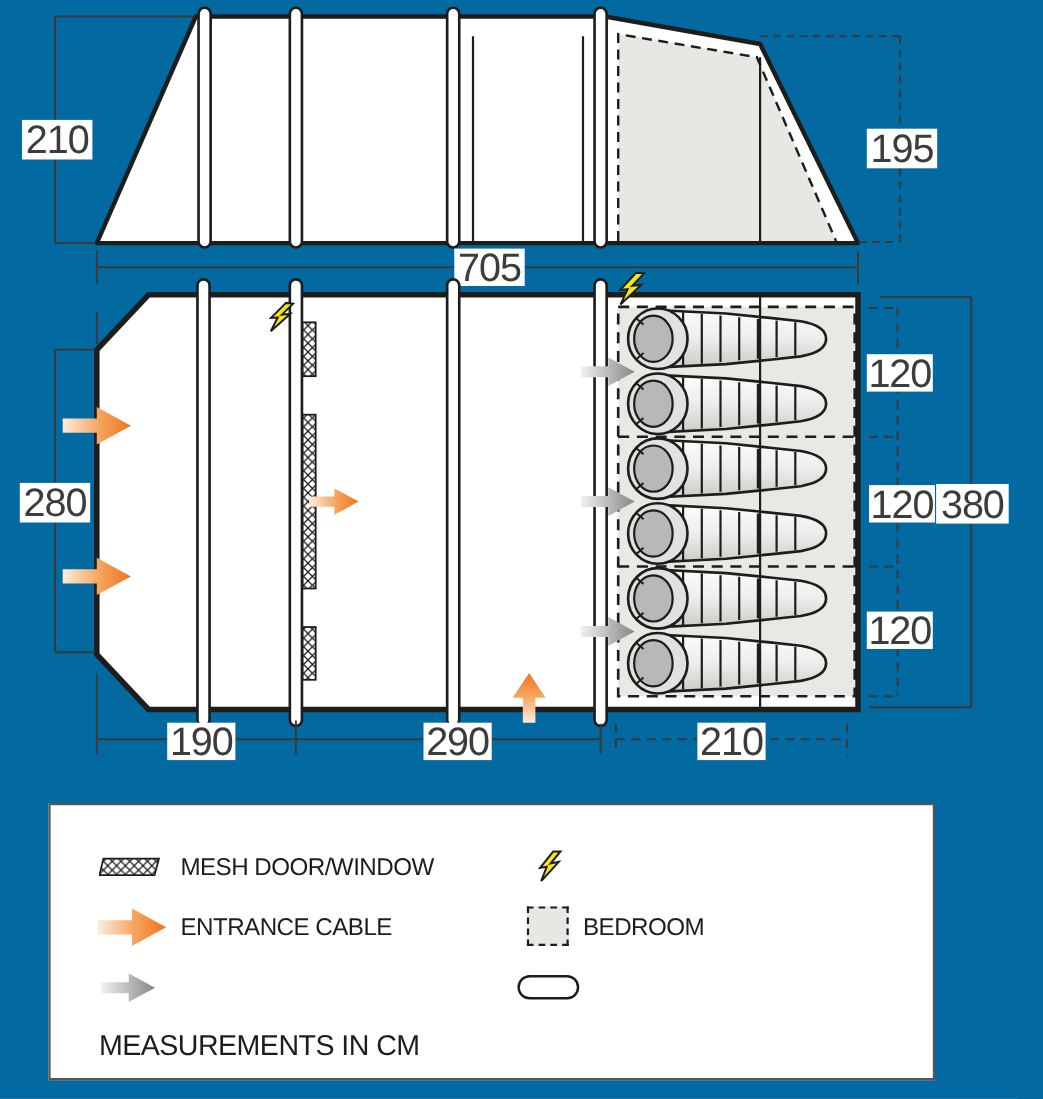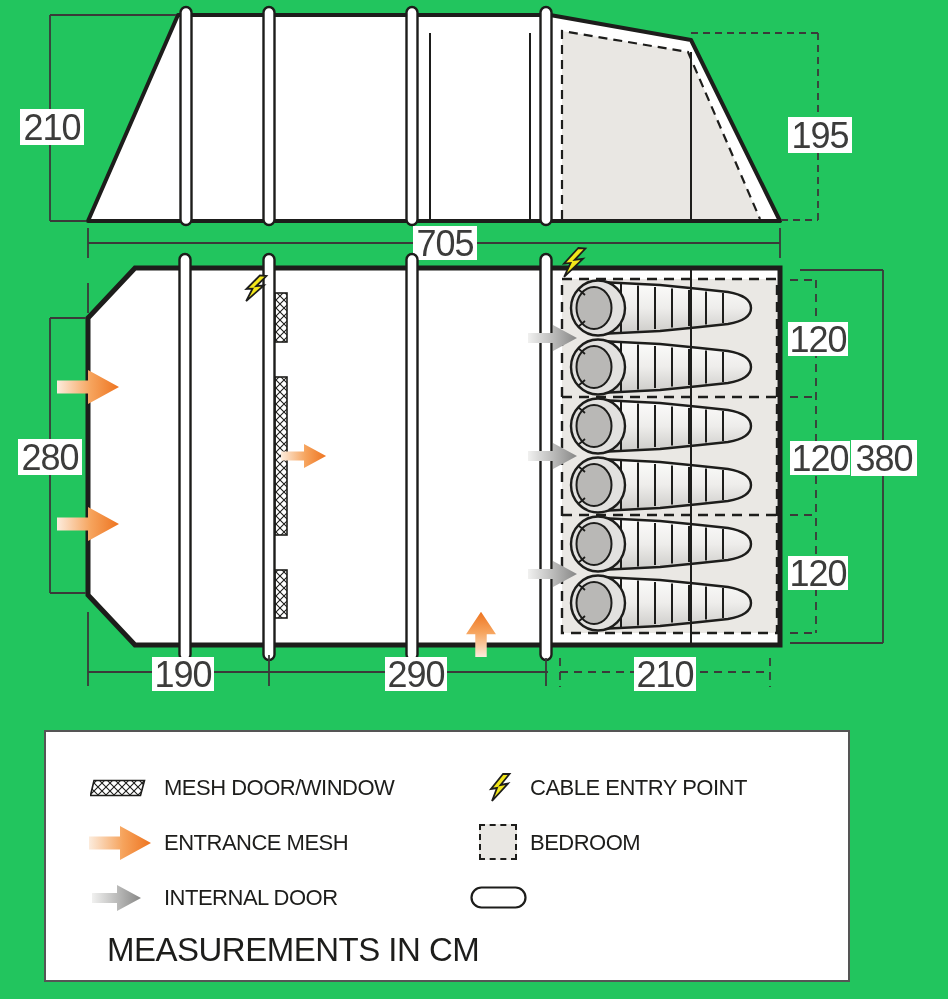--- a/index.html
+++ b/index.html
@@ -1,29 +1,29 @@
 <!DOCTYPE html>
 <html><head>
 <meta charset="utf-8">
 <style>
   html,body{margin:0;padding:0;background:#fff;}
-  #stage{position:relative;width:948px;height:999px;background:#22c55e;overflow:hidden;
+  #stage{position:relative;width:948px;height:999px;background:#0369a1;overflow:hidden;
          font-family:"Liberation Sans",sans-serif;}
   #diagram{position:absolute;left:0;top:0;}
   svg text.dim{font-family:"Liberation Sans",sans-serif;font-size:36px;fill:#3c3c3b;
                letter-spacing:-1px;text-anchor:middle;dominant-baseline:central;}
   #legend{position:absolute;left:44px;top:730px;width:802px;height:248px;
           border:2px solid #555;background:#fff;}
   .leg-icon{position:absolute;}
   .leg-label{position:absolute;font-size:22px;line-height:30px;color:#1d1d1b;
              letter-spacing:-0.5px;white-space:nowrap;}
   .col1{left:118px;} .col2{left:484px;}
   #bedroom-swatch{position:absolute;left:433px;top:92px;width:34px;height:32px;
                   border:2.5px dashed #1d1d1b;background:#e9e7e3;}
-  #note{position:absolute;left:61px;top:204px;font-size:33px;line-height:28px;
+  #note{position:absolute;left:44px;top:204px;font-size:26px;line-height:28px;
         color:#1d1d1b;letter-spacing:-0.5px;}
 </style>
 </head>
 <body>
 
 <div id="stage">
 
 <svg width="0" height="0" style="position:absolute" aria-hidden="true">
   <defs>
     <linearGradient id="oG" x1="0" y1="0" x2="1" y2="0">
@@ -196,20 +196,18 @@
 
   <svg class="leg-icon" style="left:441px;top:40px" width="26" height="33">
     <use href="#bolt" transform="translate(3,2)" fill="#f3e71b" stroke="#1d1d1b" stroke-width="1.8"></use>
   </svg>
   <div id="bedroom-swatch"></div>
   <svg class="leg-icon" style="left:424px;top:154px" width="58" height="24">
     <rect x="1.5" y="1.5" width="54" height="20" rx="10" fill="#fff" stroke="#1d1d1b" stroke-width="2.2"></rect>
   </svg>
 
   <div class="leg-label col1" style="top:41px">MESH DOOR/WINDOW</div>
-  <div class="leg-label col1" style="top:96px">ENTRANCE MESH</div>
-  <div class="leg-label col1" style="top:151px">INTERNAL DOOR</div>
-  <div class="leg-label col2" style="top:41px">CABLE ENTRY POINT</div>
+  <div class="leg-label col1" style="top:96px">ENTRANCE CABLE</div>
   <div class="leg-label col2" style="top:96px">BEDROOM</div>
   <div id="note">MEASUREMENTS IN CM</div>
 </div>
 
 </div>
 
 </body></html>

